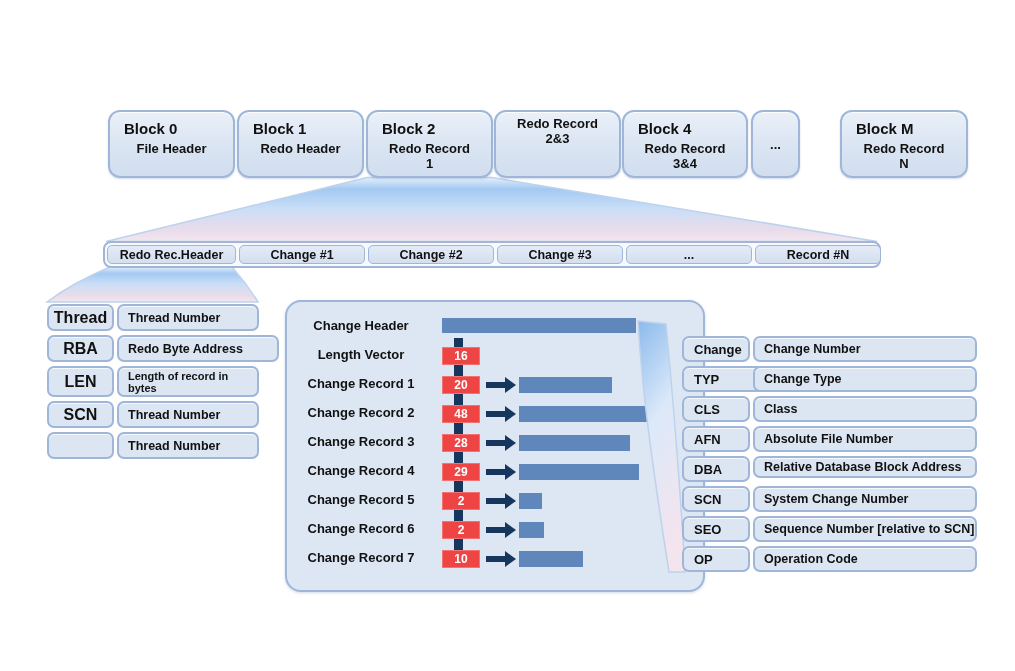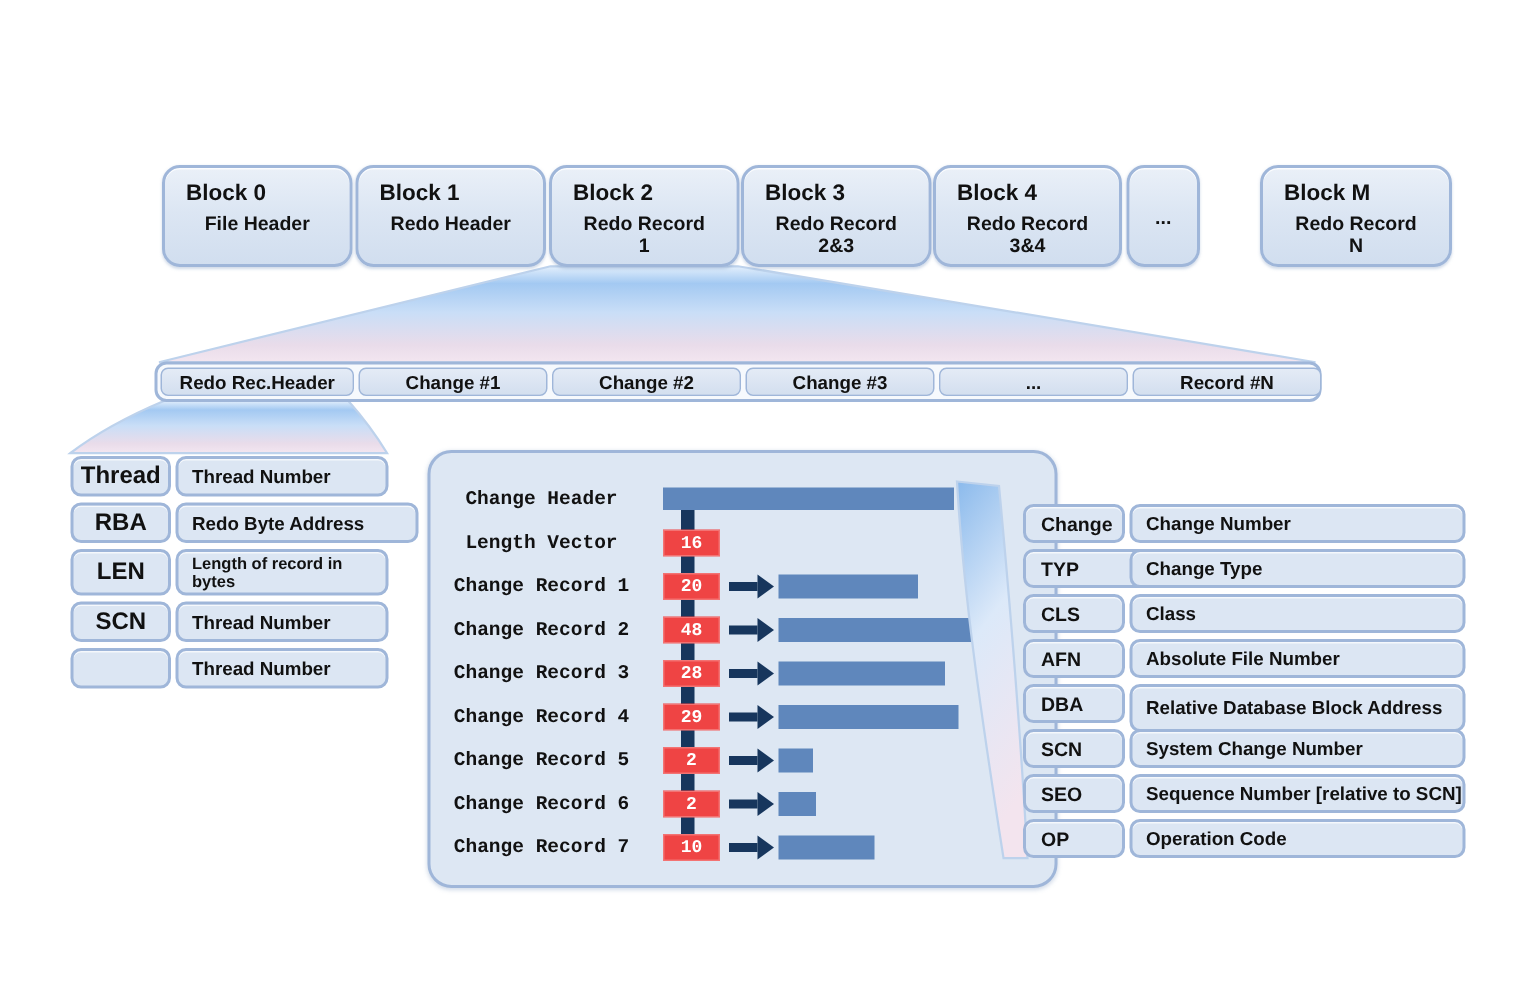--- a/index.html
+++ b/index.html
@@ -43,21 +43,21 @@
   .tcell.desc.small{font-size:11px;line-height:12px;}
 
   
   #panel{
     position:absolute;left:285px;top:300px;width:420px;height:292px;box-sizing:border-box;
     background:#dde7f3;border:2px solid #9fb6d9;border-radius:16px;z-index:1;
     box-shadow:0 1px 3px rgba(120,150,190,.35);
   }
   #spine{position:absolute;left:167px;top:36px;width:9px;height:230px;background:#17365d;z-index:0;}
   #mrows{position:absolute;left:0;top:16px;right:0;display:flex;flex-direction:column;z-index:1;}
-  .mrow{height:29px;display:flex;align-items:center;position:relative;font-family:Liberation Mono, monospace;}
+  .mrow{height:29px;display:flex;align-items:flex-start;position:relative;}
   .mlabel{width:148px;text-align:center;font-weight:bold;font-size:13px;flex:0 0 auto;}
   .mgfx{display:flex;align-items:center;margin-left:7px;}
   .numbox{
     width:38px;height:18px;background:#ef4444;color:#fff;font-weight:bold;font-size:12px;
     display:flex;align-items:center;justify-content:center;flex:0 0 auto;
     box-shadow:inset 0 0 0 1px rgba(255,255,255,.25);
   }
   .hbar{height:15px;background:#5f87bc;flex:0 0 auto;}
   .bar{height:16px;background:#5f87bc;flex:0 0 auto;}
   .arrow{position:relative;width:30px;height:16px;margin:0 3px 0 6px;flex:0 0 auto;}
@@ -98,21 +98,20 @@
   </div>
   <div class="block" style="left:237px;width:127px;">
     <div class="btitle">Block 1</div>
     <div class="bsub">Redo Header</div>
   </div>
   <div class="block" style="left:366px;width:127px;">
     <div class="btitle">Block 2</div>
     <div class="bsub"><span>Redo Record</span><br><span>1</span></div>
   </div>
   <div class="block" style="left:494px;width:127px;">
-    <div class="btitle">Block 3</div>
     <div class="bsub"><span>Redo Record</span><br><span>2&amp;3</span></div>
   </div>
   <div class="block" style="left:622px;width:126px;">
     <div class="btitle">Block 4</div>
     <div class="bsub"><span>Redo Record</span><br><span>3&amp;4</span></div>
   </div>
   <div class="block dots" style="left:751px;width:49px;">
     <div class="btitle">...</div>
   </div>
   <div class="block" style="left:840px;width:128px;">
@@ -237,21 +236,21 @@
 
   <div class="tcell keyl" style="left:682px;top:336px;width:68px;height:26px;">Change</div>
   <div class="tcell desc" style="left:753px;top:336px;width:224px;height:26px;">Change Number</div>
   <div class="tcell keyl" style="left:682px;top:366px;width:92px;height:26px;">TYP</div>
   <div class="tcell desc" style="left:753px;top:366px;width:224px;height:26px;">Change Type</div>
   <div class="tcell keyl" style="left:682px;top:396px;width:68px;height:26px;">CLS</div>
   <div class="tcell desc" style="left:753px;top:396px;width:224px;height:26px;">Class</div>
   <div class="tcell keyl" style="left:682px;top:426px;width:68px;height:26px;">AFN</div>
   <div class="tcell desc" style="left:753px;top:426px;width:224px;height:26px;">Absolute File Number</div>
   <div class="tcell keyl" style="left:682px;top:456px;width:68px;height:26px;">DBA</div>
-  <div class="tcell desc" style="left:753px;top:456px;width:224px;height:32px;">Relative Database Block Address</div>
+  <div class="tcell desc" style="left:753px;top:456px;width:224px;height:22px;">Relative Database Block Address</div>
   <div class="tcell keyl" style="left:682px;top:486px;width:68px;height:26px;">SCN</div>
   <div class="tcell desc" style="left:753px;top:486px;width:224px;height:26px;">System Change Number</div>
   <div class="tcell keyl" style="left:682px;top:516px;width:68px;height:26px;">SEO</div>
   <div class="tcell desc" style="left:753px;top:516px;width:224px;height:26px;">Sequence Number [relative to SCN]</div>
   <div class="tcell keyl" style="left:682px;top:546px;width:68px;height:26px;">OP</div>
   <div class="tcell desc" style="left:753px;top:546px;width:224px;height:26px;">Operation Code</div>
 
 </div>
 
 </body></html>

